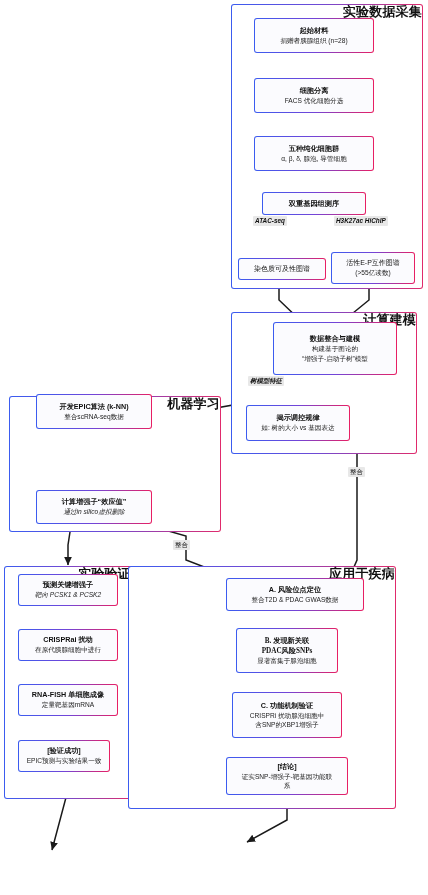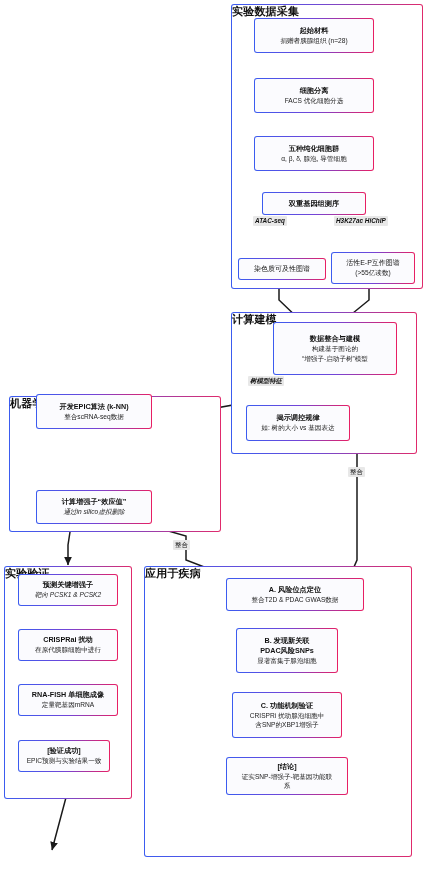--- a/index.html
+++ b/index.html
@@ -15,22 +15,22 @@
   .sub{
     position:absolute;
     border:1.4px solid transparent;
     border-radius:3px;
     background:
       linear-gradient(#ffffff,#ffffff) padding-box,
       linear-gradient(90deg,#3b5cf0 0%,#6d4bd6 45%,#e02a6b 100%) border-box;
     box-sizing:border-box;
   }
   .sub-title{
-    position:absolute;top:2px;left:0;right:0;text-align:left;
-    font-size:11px;font-weight:bold;color:#111;letter-spacing:.2px;
+    position:absolute;top:2px;left:0;right:0;text-align:right;
+    font-size:13px;font-weight:bold;color:#111;letter-spacing:.2px;
     line-height:9px;white-space:nowrap;
   }
 
   
   .node{
     position:absolute;box-sizing:border-box;
     border:1.4px solid transparent;border-radius:3px;
     background:
       linear-gradient(#fbfbfe,#fbfbfe) padding-box,
       linear-gradient(90deg,#3b5cf0 0%,#7245d8 50%,#e81f63 100%) border-box;
@@ -109,21 +109,21 @@
   </div>
 
   <div class="sub" style="left:9px;top:396px;width:212px;height:136px;">
     <div class="sub-title">机器学习</div>
   </div>
 
   <div class="sub" style="left:4px;top:566px;width:128px;height:233px;">
     <div class="sub-title">实验验证</div>
   </div>
 
-  <div class="sub" style="left:144px;top:566px;width:268px;height:291px;">
+  <div class="sub" style="left:128px;top:566px;width:268px;height:243px;">
     <div class="sub-title">应用于疾病</div>
   </div>
 
   <div class="node" style="left:254px;top:18px;width:120px;height:35px;">
     <div class="n-title">起始材料</div>
     <div class="n-sub">捐赠者胰腺组织 (n=28)</div>
   </div>
 
   <div class="node" style="left:254px;top:78px;width:120px;height:35px;">
     <div class="n-title">细胞分离</div>
@@ -187,21 +187,21 @@
   <div class="node" style="left:18px;top:740px;width:92px;height:32px;">
     <div class="n-title">[验证成功]</div>
     <div class="n-sub">EPIC预测与实验结果一致</div>
   </div>
 
   <div class="node" style="left:226px;top:578px;width:138px;height:33px;">
     <div class="n-title">A. 风险位点定位</div>
     <div class="n-sub">整合T2D &amp; PDAC GWAS数据</div>
   </div>
 
-  <div class="node" style="left:236px;top:628px;width:102px;height:45px;">
+  <div class="node" style="left:236px;top:628px;width:102px;height:45px;font-family:Liberation Serif, serif;">
     <div class="n-title">B. 发现新关联</div>
     <div class="n-title">PDAC风险SNPs</div>
     <div class="n-sub">显著富集于腺泡细胞</div>
   </div>
 
   <div class="node" style="left:232px;top:692px;width:110px;height:46px;">
     <div class="n-title">C. 功能机制验证</div>
     <div class="n-sub">CRISPRi 扰动腺泡细胞中</div>
     <div class="n-sub">含SNP的XBP1增强子</div>
   </div>

